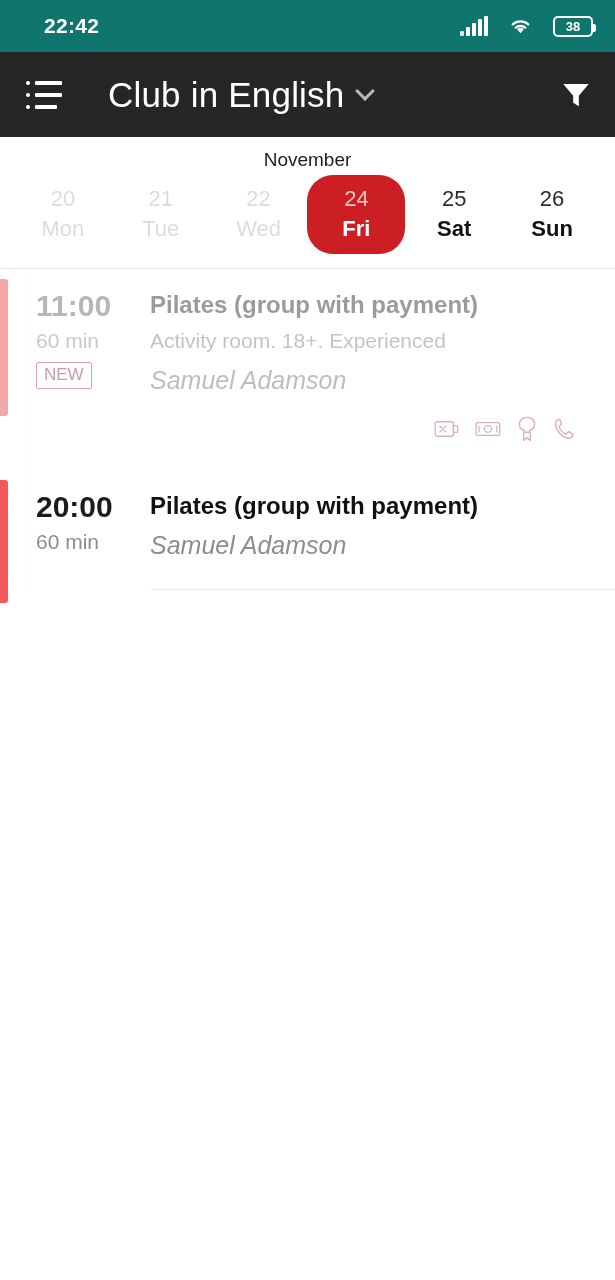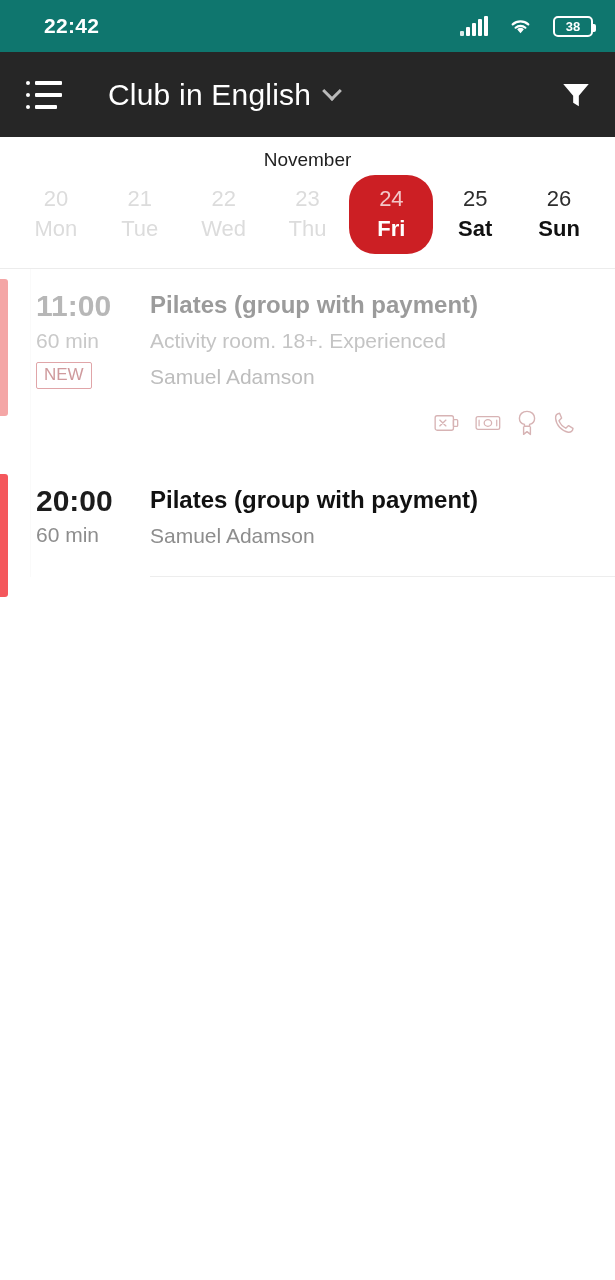--- a/index.html
+++ b/index.html
@@ -42,21 +42,21 @@
   }
   .list-icon { width:38px; height:28px; display:flex; flex-direction:column; justify-content:space-between; cursor:pointer; }
   .list-icon .row { display:flex; align-items:center; gap:5px; }
   .list-icon .dot { width:4px; height:4px; background:#fff; border-radius:50%; }
   .list-icon .bar { height:4px; background:#fff; border-radius:1px; }
   .list-icon .row:nth-child(1) .bar { width:27px; }
   .list-icon .row:nth-child(2) .bar { width:27px; }
   .list-icon .row:nth-child(3) .bar { width:22px; }
 
   .appbar-title-wrap { display:flex; align-items:center; margin-left:44px; gap:14px; cursor:pointer; }
-  .appbar-title { color:#fff; font-size:30px; font-weight:normal; letter-spacing:.2px; }
+  .appbar-title { color:#fff; font-size:35px; font-weight:normal; letter-spacing:.2px; }
   .chev { width:14px; height:14px; border-right:3px solid #b9b9b9; border-bottom:3px solid #b9b9b9;
           transform:rotate(45deg); margin-top:-7px; }
   .appbar-spacer { flex:1; }
   .filter-icon { width:34px; height:34px; cursor:pointer; }
 
   
   .datestrip { background:#fff; padding-top:6px; border-bottom:1px solid #ececec; }
   .month { text-align:center; font-size:19px; color:#1f1f1f; padding:6px 0 4px; }
   .days { display:flex; padding:0 14px 14px; }
   .day {
@@ -85,21 +85,21 @@
   .time { font-size:30px; line-height:1.25; }
   .dur  { font-size:21px; line-height:1.5; }
   .badge {
     display:inline-block; margin-top:6px; padding:2px 7px 3px;
     border:1px solid #e0a5a8; color:#cf9a9d;
     font-size:17px; line-height:1.15; border-radius:2px;
   }
   .info-col { flex:1; padding-right:16px; }
   .e-title { font-size:24px; font-weight:bold; line-height:1.5; }
   .e-sub   { font-size:21px; line-height:1.72; }
-  .e-coach { font-size:21px; line-height:1.72; }
+  .e-coach { font-size:25px; line-height:1.72;font-style:italic; }
 
   
   .event.e1 .time   { color:#b7b7b7; font-weight:bold; }
   .event.e1 .dur    { color:#c9c9c9; }
   .event.e1 .e-title{ color:#9b9b9b; }
   .event.e1 .e-sub  { color:#c4c4c4; }
   .event.e1 .e-coach{ color:#bdbdbd; }
 
   .event.e2 .time   { color:#1c1c1c; font-weight:bold; }
   .event.e2 .dur    { color:#8d8d8d; }
@@ -173,24 +173,20 @@
         <span class="dow">Mon</span>
       </div>
       <div class="day past">
         <span class="num">21</span>
         <span class="dow">Tue</span>
       </div>
       <div class="day past">
         <span class="num">22</span>
         <span class="dow">Wed</span>
       </div>
-      <div class="day past">
-        <span class="num">23</span>
-        <span class="dow">Thu</span>
-      </div>
       <div class="day sel">
         <span class="num">24</span>
         <span class="dow">Fri</span>
       </div>
       <div class="day normal">
         <span class="num">25</span>
         <span class="dow">Sat</span>
       </div>
       <div class="day normal">
         <span class="num">26</span>

